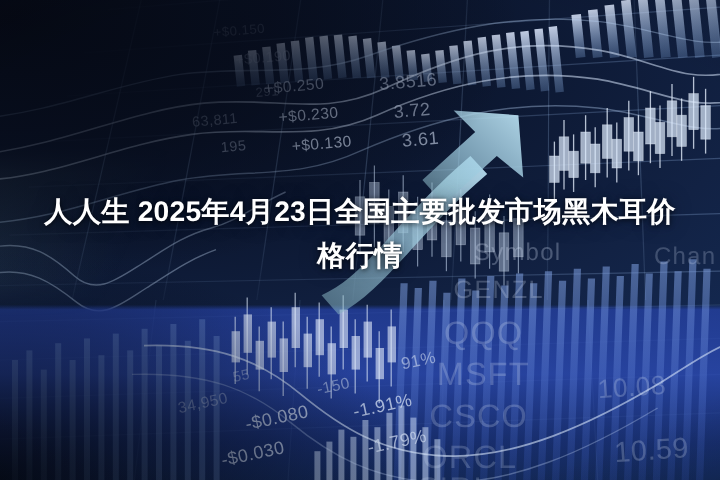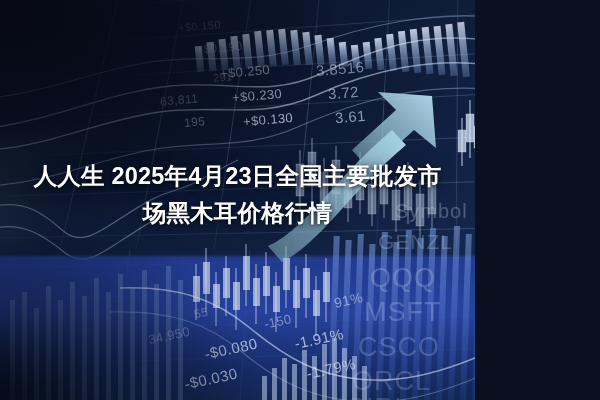--- a/index.html
+++ b/index.html
@@ -2,21 +2,21 @@
 <html><head>
 <meta charset="utf-8">
 <style>
   html, body {
     margin: 0;
     padding: 0;
     background: #0a1020;
   }
   #stage {
     position: relative;
-    width: 475px;
+    width: 600px;
     height: 400px;
     overflow: hidden;
     background: #404040;
     font-family: "Liberation Sans", "DejaVu Sans", sans-serif;
     user-select: none;
   }
   .layer {
     position: absolute;
     inset: 0;
     pointer-events: none;

